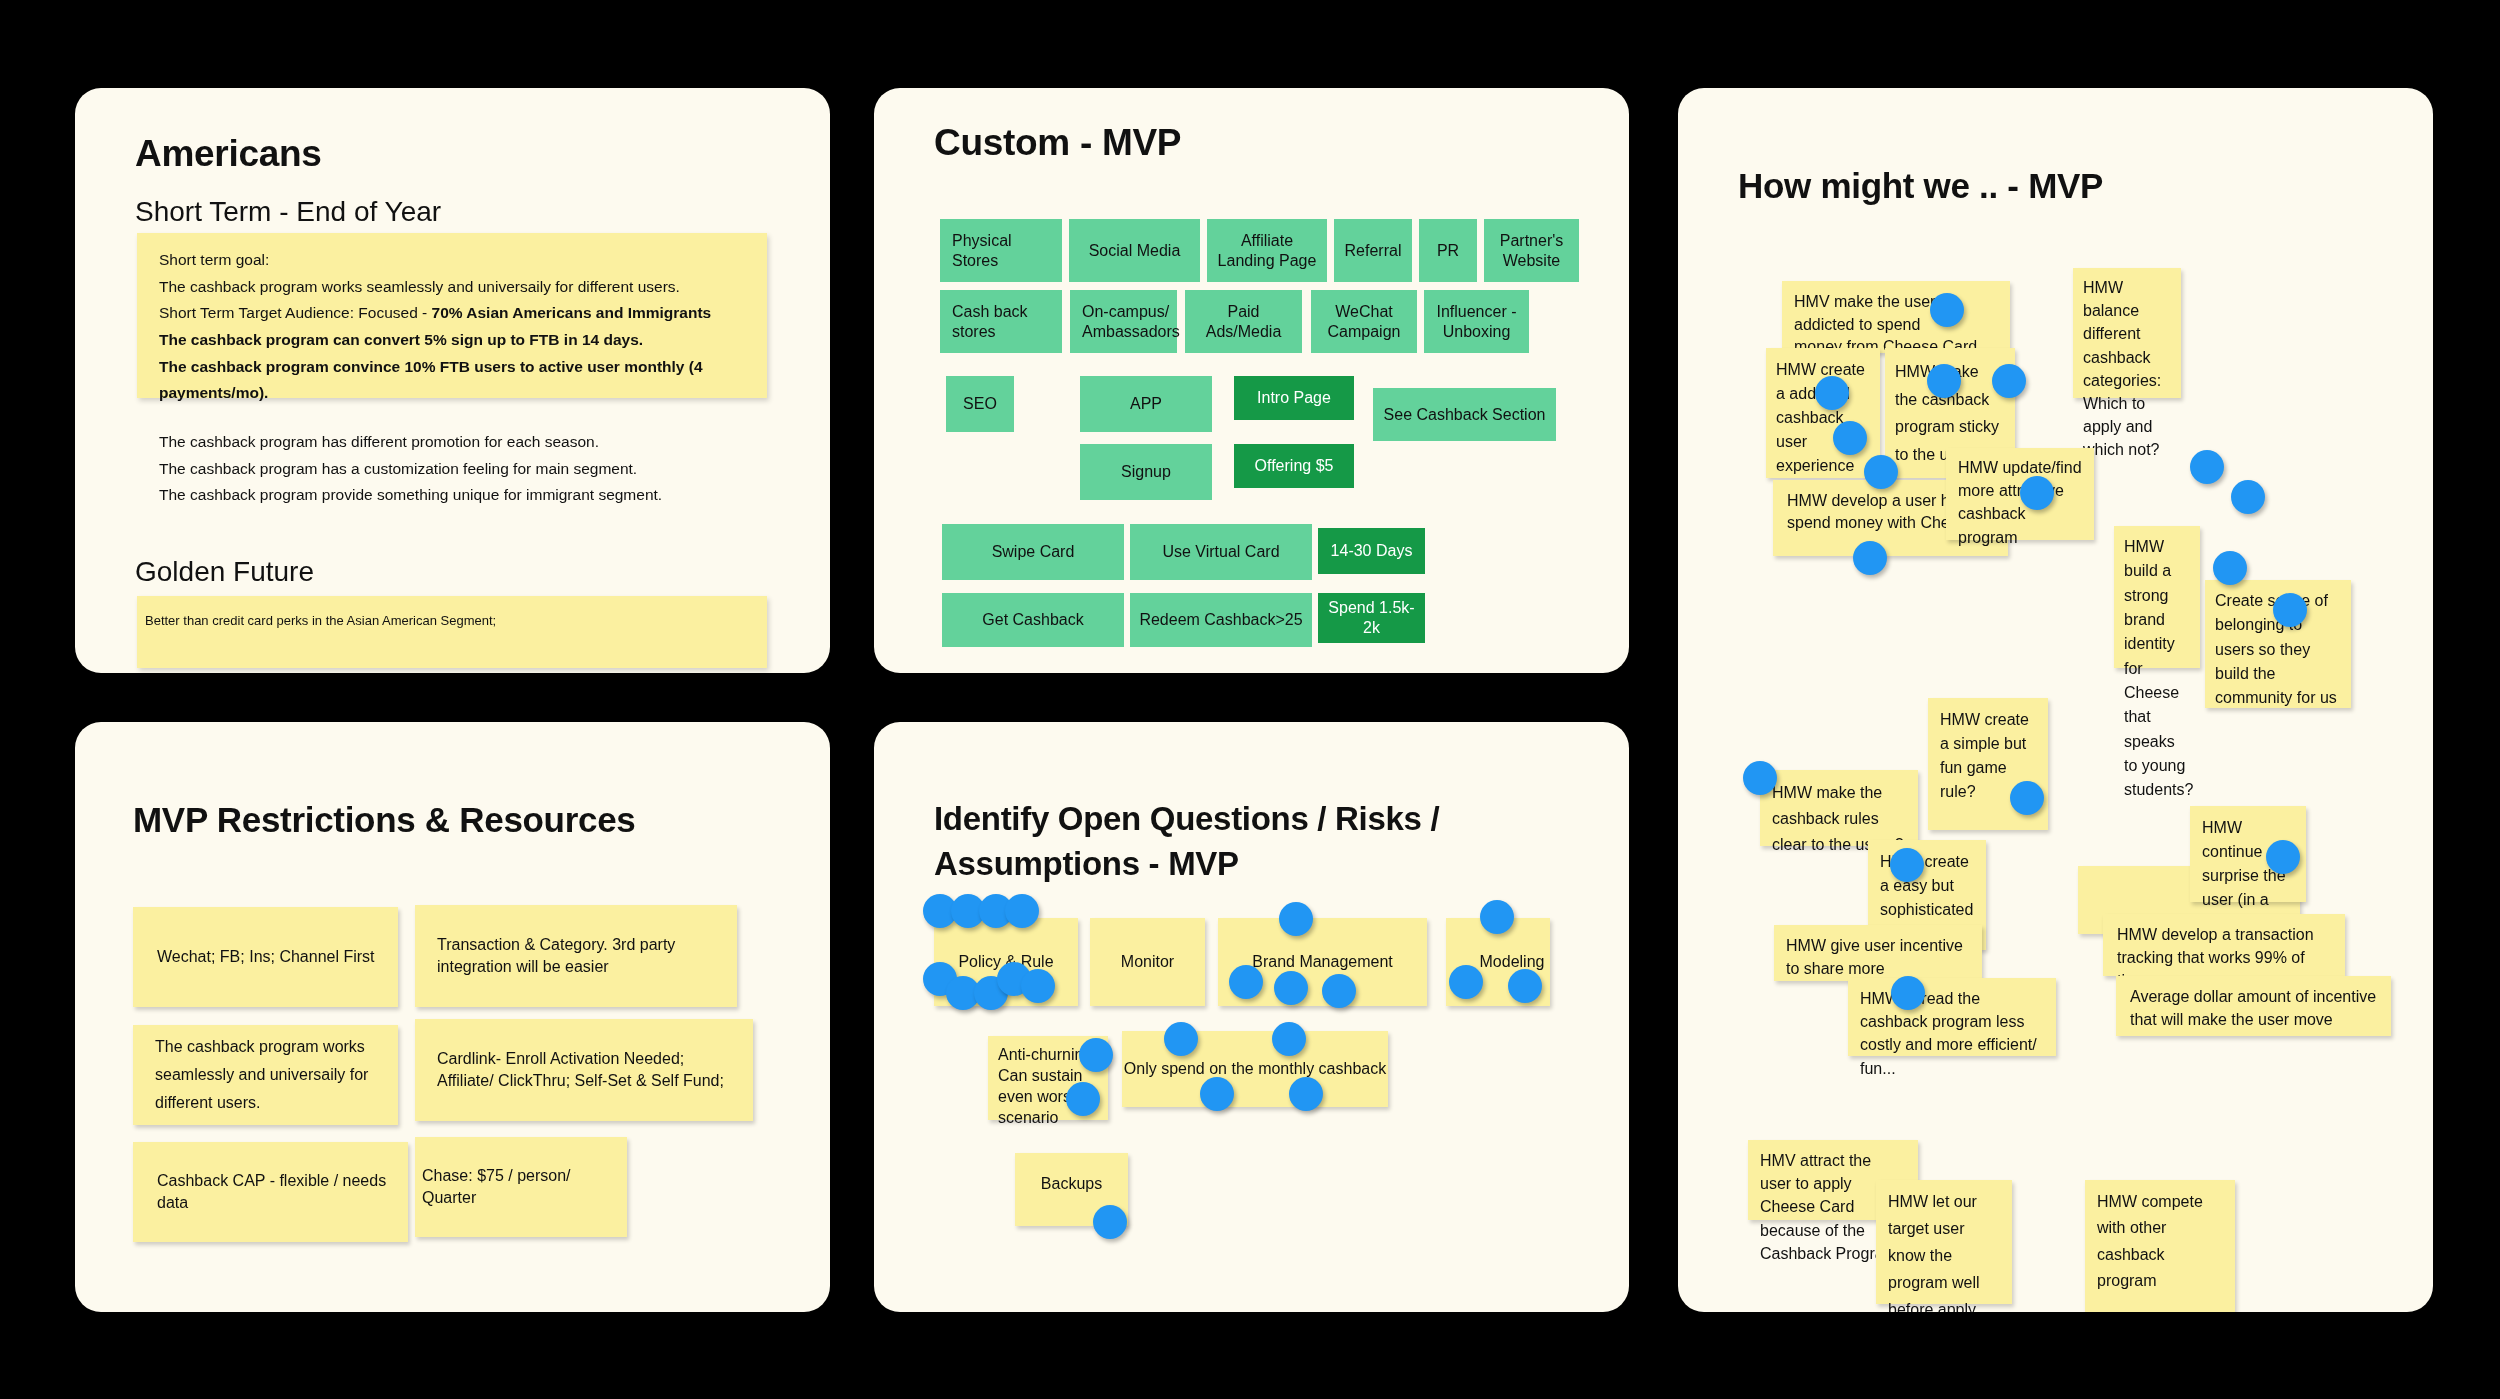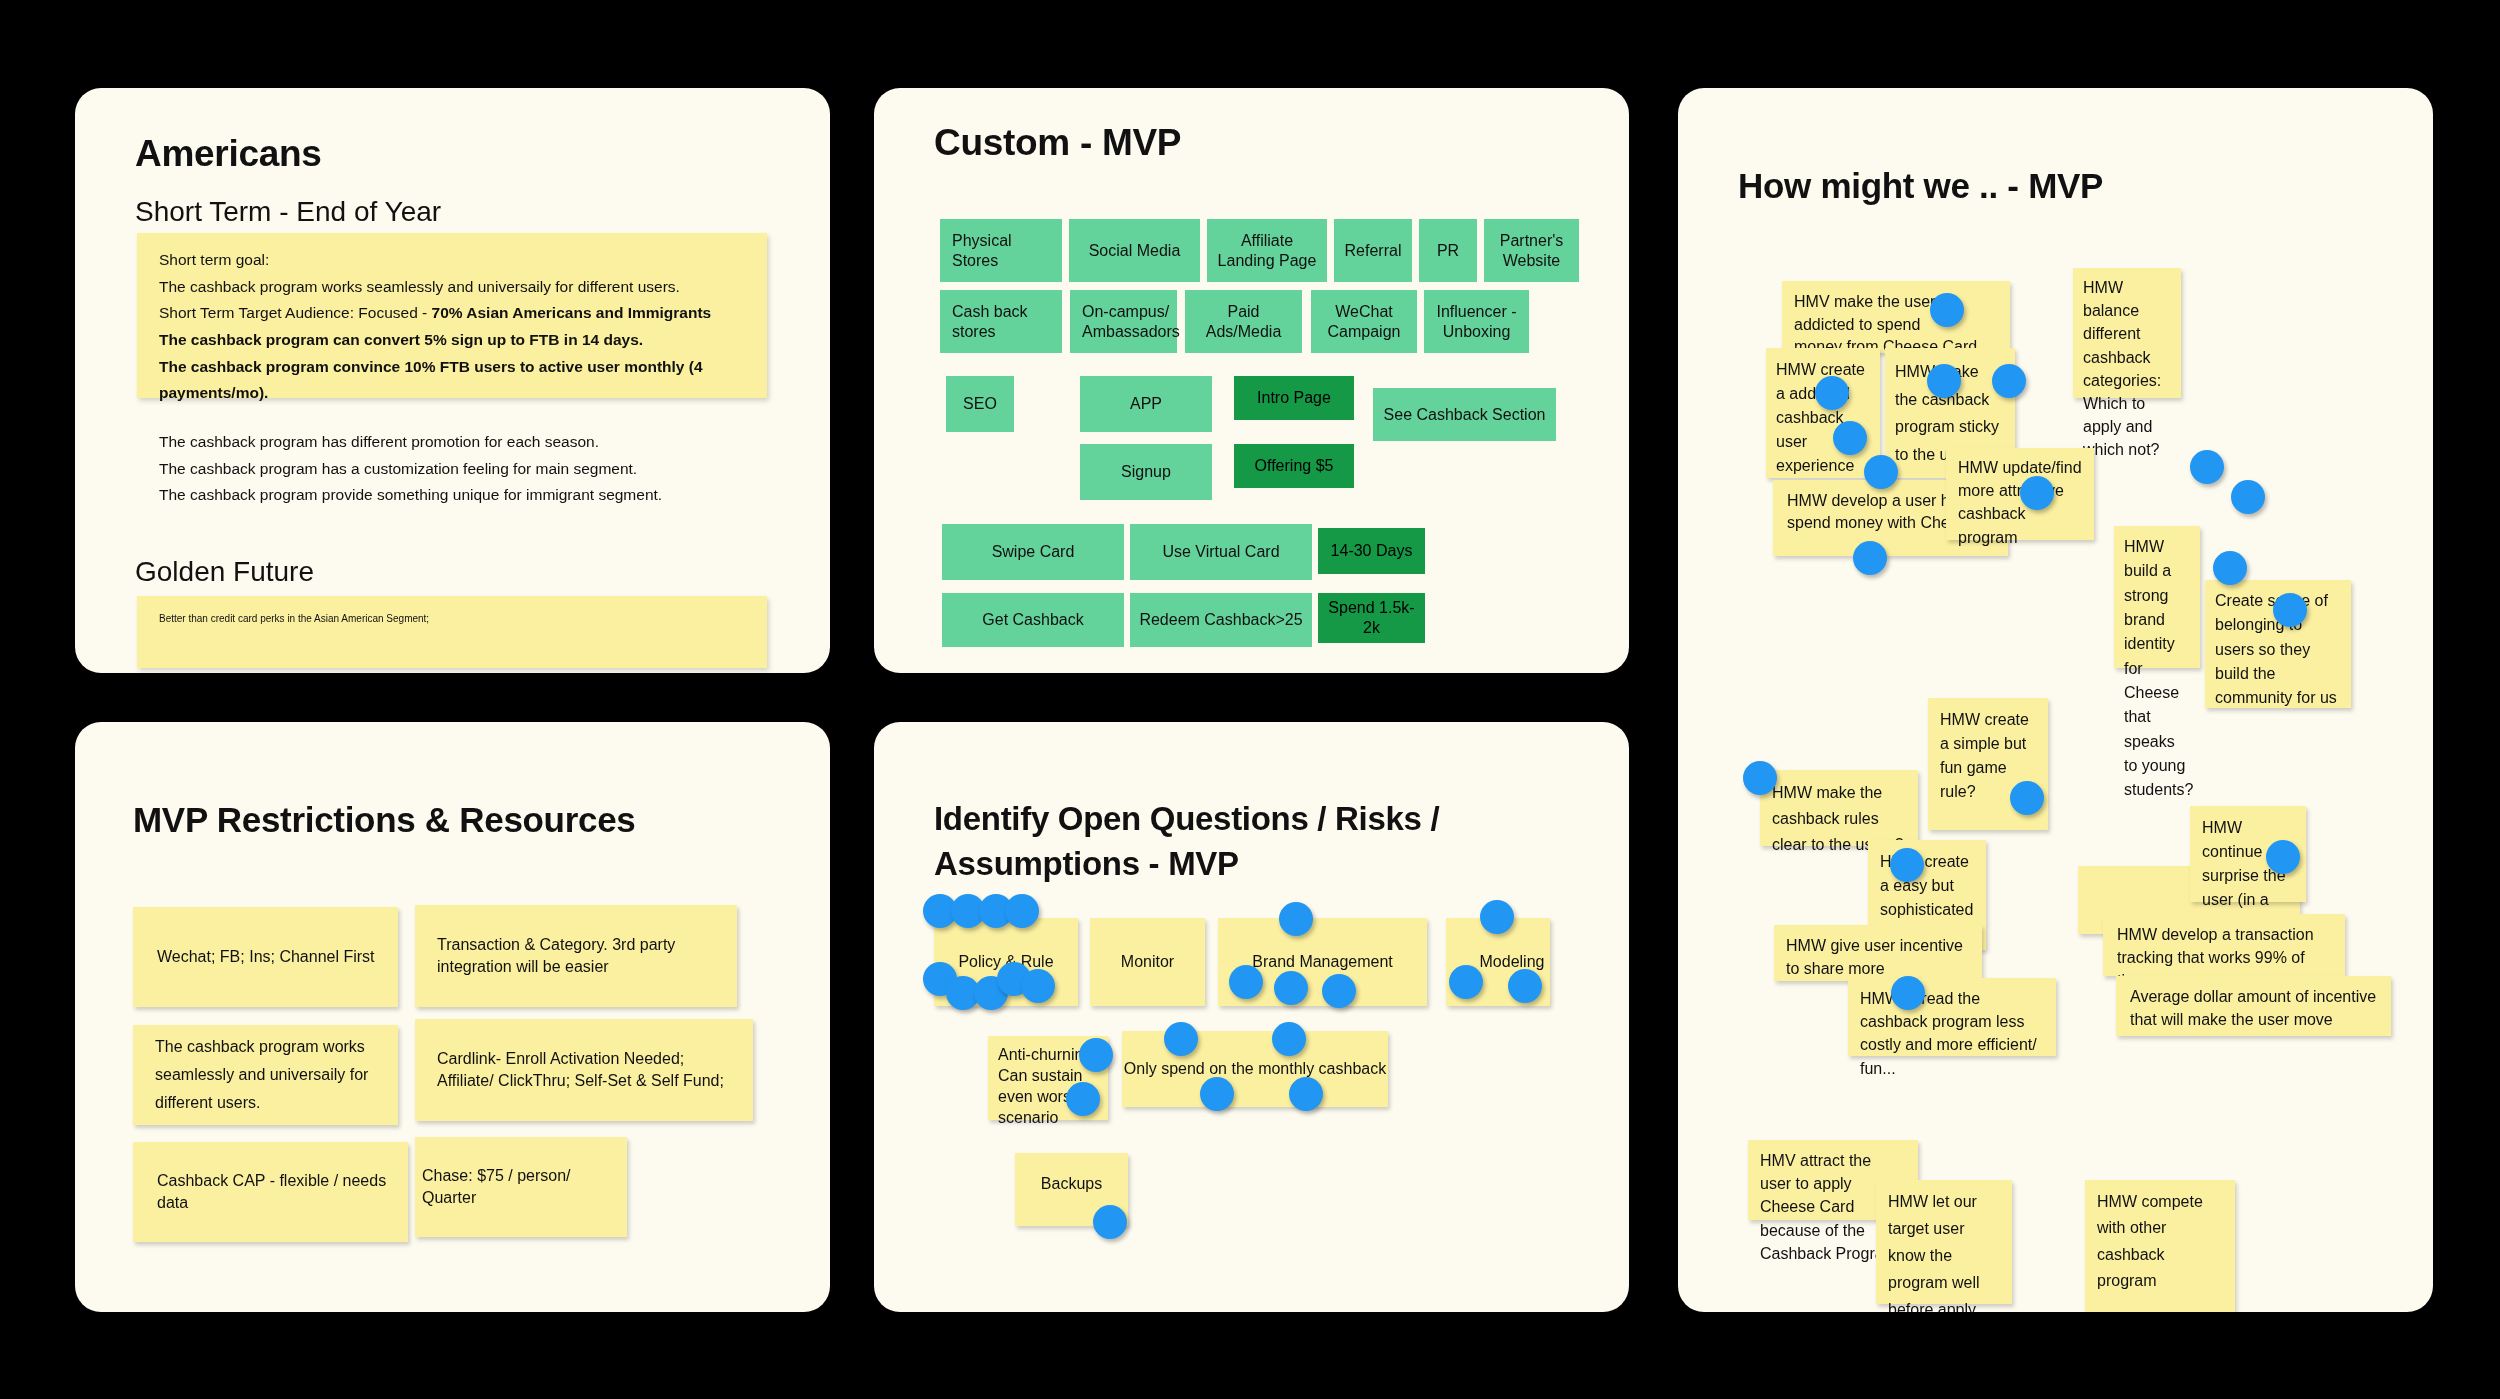--- a/index.html
+++ b/index.html
@@ -20,21 +20,21 @@
   .sticky.mid{display:flex;align-items:center;}
 
   .bigyellow{position:absolute;background:#fbf0a0;box-shadow:2px 3px 5px rgba(0,0,0,.16);
              box-sizing:border-box;padding:22px 26px;font-size:17px;line-height:2.0;}
   .bigyellow b{font-weight:bold;}
 
   
   .green{position:absolute;background:#63d29b;box-sizing:border-box;
          display:flex;align-items:center;justify-content:center;text-align:center;
          font-size:16px;line-height:1.25;color:#111;padding:3px 6px;}
-  .green.dark{background:#159947;color:#000000;}
+  .green.dark{background:#159947;color:#ffffff;}
   .green.lft{justify-content:flex-start;text-align:left;padding-left:12px;}
 
   
   .dot{position:absolute;width:34px;height:34px;border-radius:50%;
        background:#2196f3;box-shadow:2px 3px 4px rgba(0,0,0,.28);}
 </style>
 </head>
 <body>
 
 <div class="panel" style="left:75px;top:88px;width:755px;height:585px;">
@@ -45,21 +45,21 @@
     <div>The cashback program works seamlessly and universaily for different users.</div>
     <div><span>Short Term Target Audience: Focused - </span><b>70% Asian Americans and Immigrants</b></div>
     <div><b>The cashback program can convert 5% sign up to FTB</b><b> in 14 days.</b></div>
     <div><b>The cashback program convince 10% FTB users to active user monthly (4 payments/mo).</b></div>
     <div style="height:22px;"></div>
     <div>The cashback program has different promotion for each season.</div>
     <div>The cashback program has a customization feeling for main segment.</div>
     <div>The cashback program provide something unique for immigrant segment.</div>
   </div>
   <div class="sub-h" style="left:60px;top:468px;">Golden Future</div>
-  <div class="bigyellow" style="left:62px;top:508px;width:630px;height:72px;padding:16px 22px;font-size:10px;line-height:1.4;">
+  <div class="bigyellow" style="left:62px;top:508px;width:630px;height:72px;padding:16px 8px;font-size:13px;line-height:1.4;">
     <div>Better than credit card perks in the Asian American Segment;</div>
   </div>
 </div>
 
 <div class="panel" style="left:874px;top:88px;width:755px;height:585px;">
   <div class="ptitle" style="left:60px;top:124px;font-size:37px;transform:translateY(-90px);">Custom - MVP</div>
 
   <div class="green lft" style="left:66px;top:131px;width:122px;height:63px;">Physical Stores</div>
   <div class="green" style="left:195px;top:131px;width:131px;height:63px;">Social Media</div>
   <div class="green" style="left:333px;top:131px;width:120px;height:63px;">Affiliate Landing Page</div>

